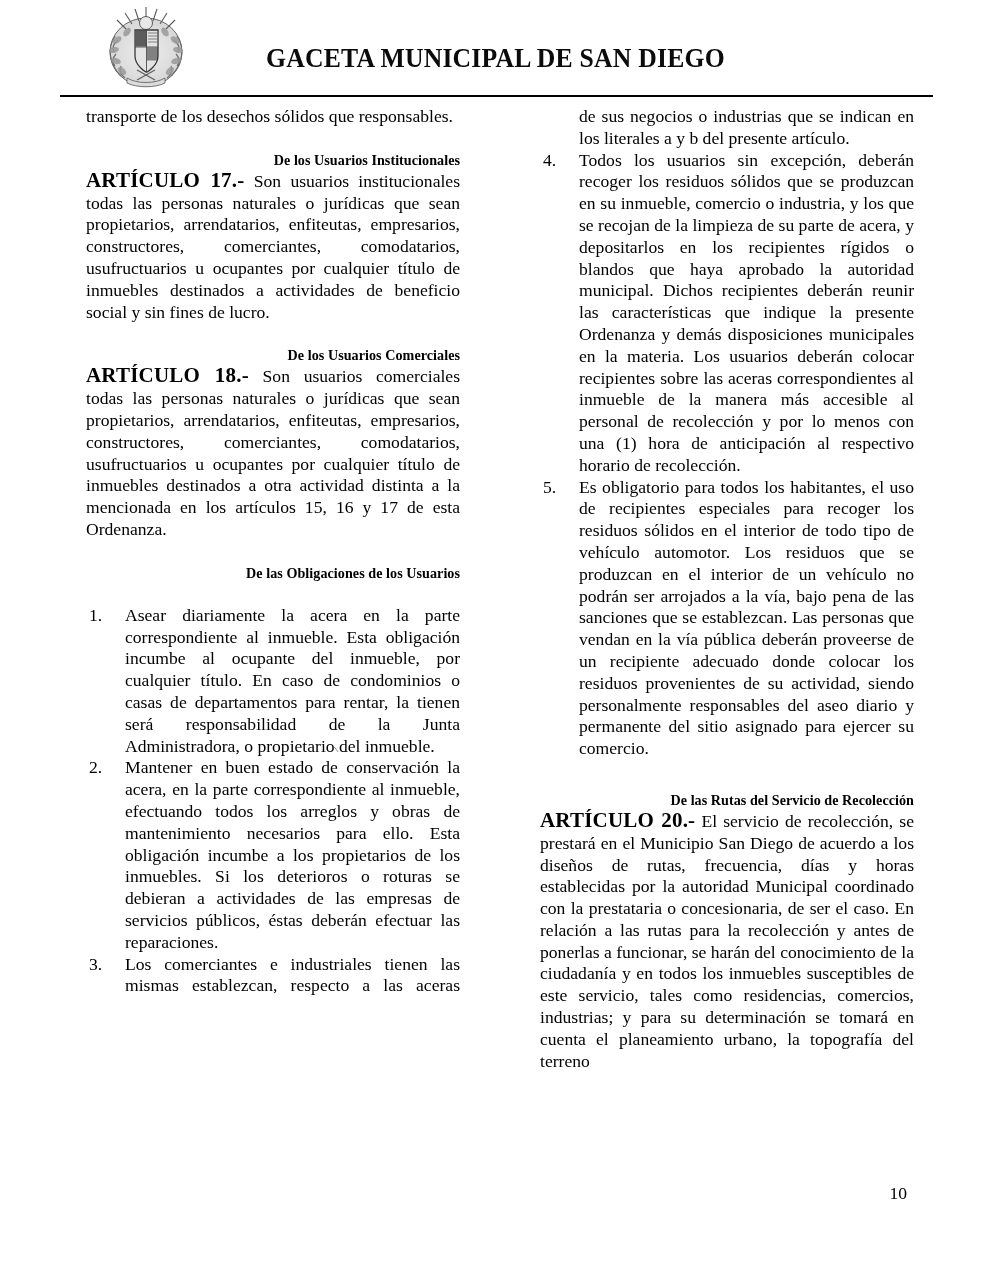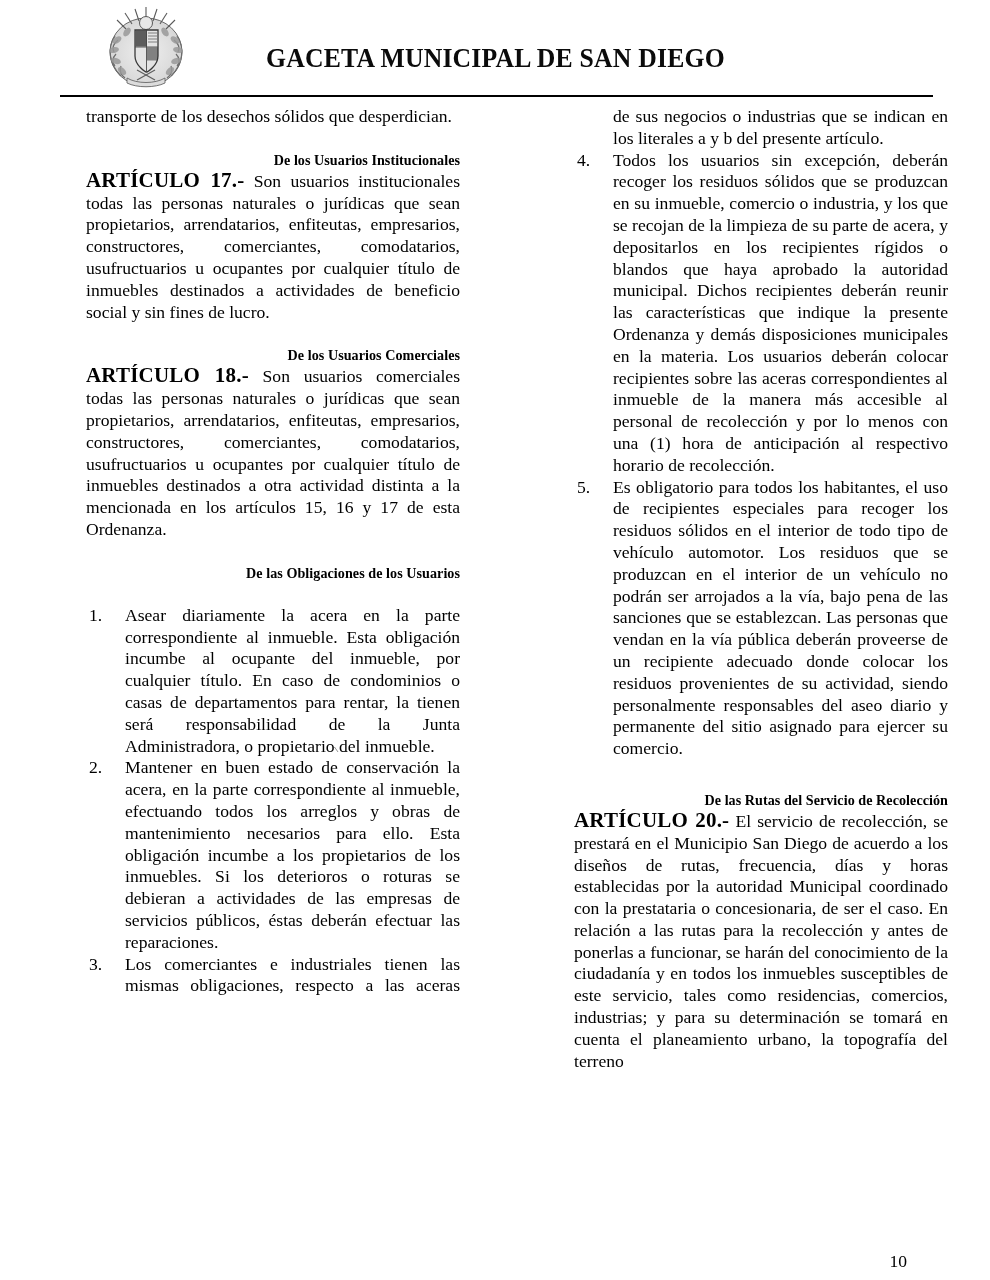--- a/index.html
+++ b/index.html
@@ -77,21 +77,21 @@
     position: absolute;
     top: 0;
     width: 374px;
     font-size: 17.6px;
     line-height: 21.8px;
     text-align: justify;
     text-justify: inter-word;
     hyphens: none;
   }
   .col-left  { left: 86px; }
-  .col-right { left: 540px; margin-left: 34px; }
+  .col-right { left: 540px; }
 
   p.body-par {
     margin: 0;
     text-align: justify;
     text-align-last: left;
   }
   p.body-par.cont { text-align-last: justify; }
   .spacer-md { height: 22px; }
   .spacer-lg { height: 30px; }
 
@@ -143,21 +143,21 @@
   .li-continued {
     padding-left: 39px;
     text-align: justify;
     text-align-last: left;
   }
 
   
   .page-number {
     position: absolute;
     left: 0;
-    top: 1250px;
+    top: 1182px;
     width: 907px;
     text-align: right;
     font-size: 17.6px;
     line-height: 22px;
   }
 
   
   .artifact {
     position: absolute;
     left: 330px;
@@ -246,21 +246,21 @@
 
     <div class="masthead-title">GACETA MUNICIPAL DE SAN DIEGO</div>
   </div>
 
   <div class="header-rule"></div>
 
   <div class="columns">
 
     <div class="col col-left">
 
-      <p class="body-par">transporte de los desechos sólidos que desperdician.</p>
+      <p class="body-par">transporte de los desechos sólidos que responsables.</p>
 
       <div class="spacer-md"></div>
 
       <div class="section-head">De los Usuarios Institucionales</div>
 
       <p class="body-par"><span class="art-label">ARTÍCULO 17.-</span><span> Son usuarios institucionales todas las personas naturales o jurídicas que sean propietarios, arrendatarios, enfiteutas, empresarios, constructores, comerciantes, comodatarios, usufructuarios  u ocupantes por cualquier título de inmuebles destinados a actividades de beneficio social y sin fines de lucro.</span></p>
 
       <div class="spacer-md"></div>
 
       <div class="section-head">De los Usuarios Comerciales</div>
@@ -278,21 +278,21 @@
         <li>
           <span class="marker">1.</span>
           <span class="li-text">Asear diariamente la acera en la parte correspondiente al inmueble.  Esta obligación incumbe al ocupante del inmueble, por cualquier título.  En caso de condominios o casas de departamentos para rentar, la tienen será responsabilidad de la Junta Administradora, o propietario del inmueble.</span>
         </li>
         <li>
           <span class="marker">2.</span>
           <span class="li-text">Mantener en buen estado de conservación la acera, en la parte correspondiente al inmueble, efectuando todos los arreglos y obras de mantenimiento necesarios para ello.  Esta obligación incumbe a los propietarios de los inmuebles.  Si los deterioros o roturas se debieran a actividades de las empresas de servicios públicos, éstas deberán efectuar las reparaciones.</span>
         </li>
         <li class="cont-last">
           <span class="marker">3.</span>
-          <span class="li-text">Los comerciantes e industriales tienen las mismas obligaciones, respecto a las aceras</span>
+          <span class="li-text">Los comerciantes e industriales tienen las mismas establezcan, respecto a las aceras</span>
         </li>
       </ol>
     </div>
 
     <div class="col col-right">
 
       <div class="li-continued">de sus negocios o industrias que se indican en los literales a y b del presente artículo.</div>
 
       <ol class="num-list">
         <li>

